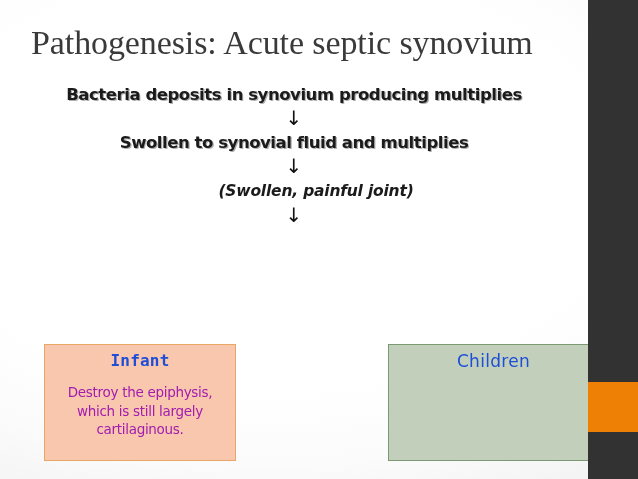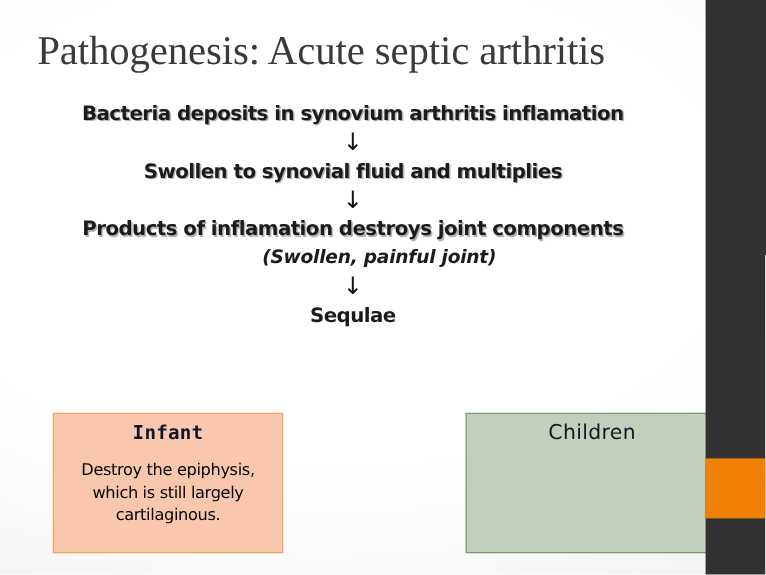--- a/index.html
+++ b/index.html
@@ -118,57 +118,55 @@
     top: 344px;
     width: 211px;
     height: 117px;
     background: #c2d0bb;
     border: 1.5px solid #7b9a72;
   }
   .box-title {
     font-family: "DejaVu Sans Mono", "Liberation Mono", monospace;
     font-size: 16px;
     font-weight: bold;
-    color: #0f172a;
+    color: #1d4ed8;
     letter-spacing: 0.2px;
     line-height: 1.2;
   }
   #box-children .box-title {
     font-family: "DejaVu Sans", "Liberation Sans", sans-serif;
     font-weight: normal;
     font-size: 17px;
     letter-spacing: 0.3px;
   }
   .box-body {
     margin-top: 13px;
     font-family: "DejaVu Sans", "Liberation Sans", sans-serif;
     font-size: 13.5px;
     font-weight: normal;
-    color: #000000;
+    color: #a21caf;
     line-height: 1.38;
     letter-spacing: -0.3px;
     padding: 0 6px;
   }
 </style>
 </head>
 <body>
 
 <div id="slide">
 
-  <div id="title">Pathogenesis: Acute septic arthritis</div>
+  <div id="title">Pathogenesis: Acute septic synovium</div>
 
   <div id="flow">
-    <div class="flow-line">Bacteria deposits in synovium arthritis inflamation</div>
+    <div class="flow-line">Bacteria deposits in synovium producing multiplies</div>
     <div class="flow-arrow">↓</div>
     <div class="flow-line">Swollen to synovial fluid and multiplies</div>
     <div class="flow-arrow">↓</div>
-    <div class="flow-line">Products of inflamation destroys joint components</div>
     <div class="flow-line sub">(Swollen, painful joint)</div>
     <div class="flow-arrow">↓</div>
-    <div class="flow-line seq">Sequlae</div>
   </div>
 
   <div class="outcome-box" id="box-infant">
     <div class="box-title">Infant</div>
     <div class="box-body">Destroy the epiphysis, which is still largely cartilaginous.</div>
   </div>
 
   <div class="outcome-box" id="box-children">
     <div class="box-title">Children</div>
   </div>

